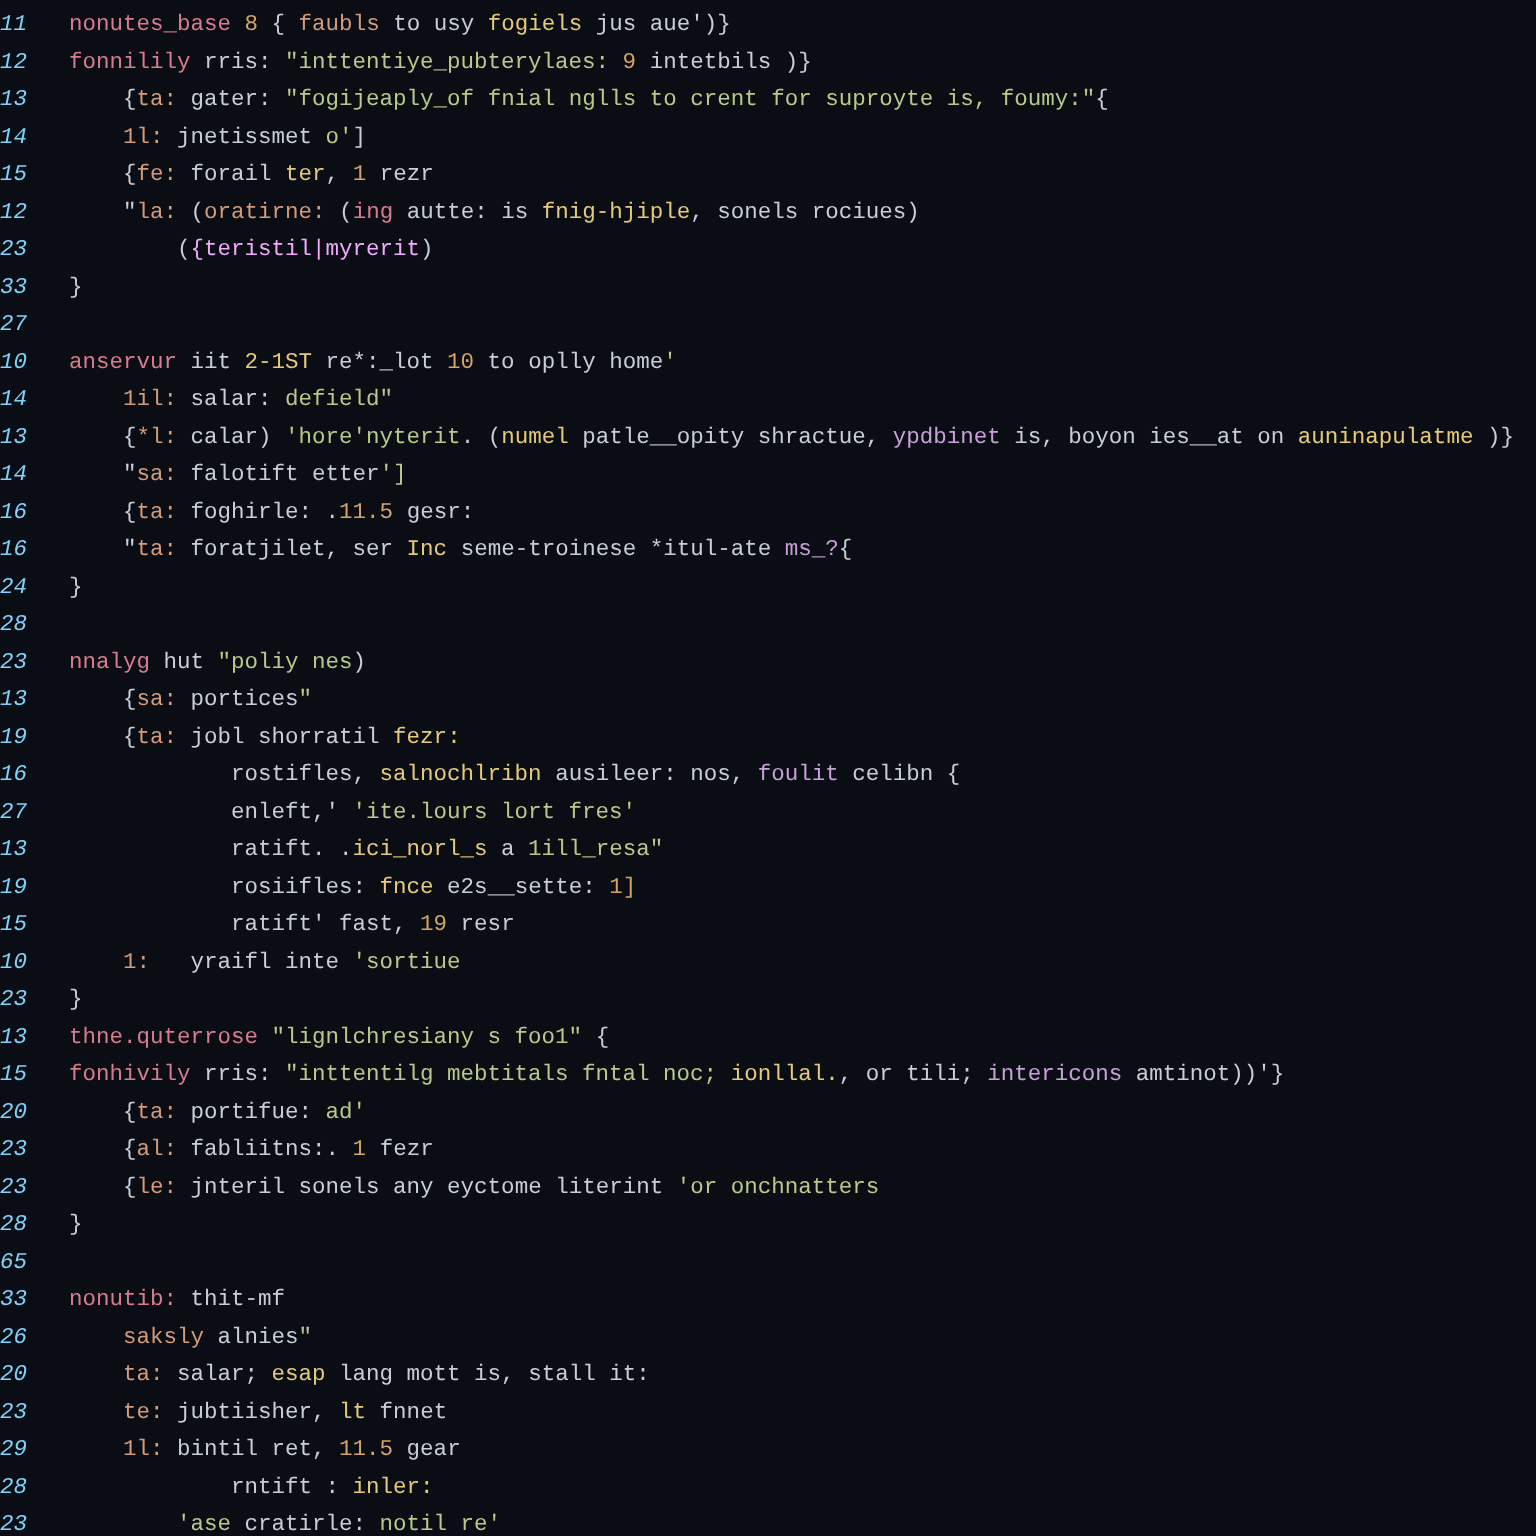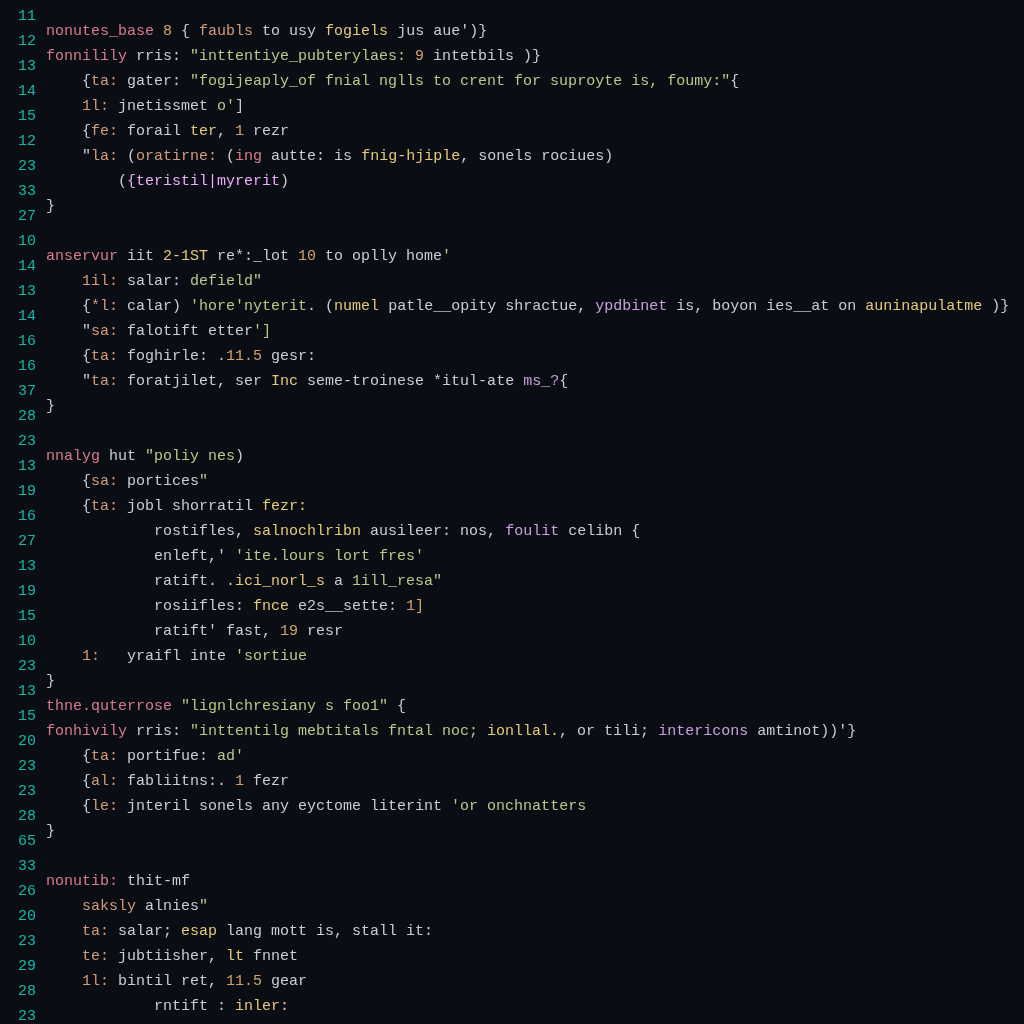--- a/index.html
+++ b/index.html
@@ -12,32 +12,32 @@
     overflow: hidden;
   }
   .editor {
     display: flex;
     height: 100%;
   }
   .gutter {
     width: 46px;
     padding-top: 4px;
     padding-right: 10px;
-    text-align: right;
-    color: #14b8a6;
+    color: #7dd3fc;
     user-select: none;
     flex-shrink: 0;
+    font-style: italic;
   }
   .gutter div {
     height: 25px;
     line-height: 25px;
   }
   .code {
     flex: 1;
-    padding-top: 19px;
+    padding-top: 4px;
     white-space: pre;
     overflow: hidden;
   }
   .code .line {
     height: 25px;
     line-height: 25px;
   }
   .kw   { color: #d97b8f; }   
   .fn   { color: #e6c97a; }   
   .str  { color: #b8c98a; }   
@@ -61,21 +61,21 @@
       <div>12</div>
       <div>23</div>
       <div>33</div>
       <div>27</div>
       <div>10</div>
       <div>14</div>
       <div>13</div>
       <div>14</div>
       <div>16</div>
       <div>16</div>
-      <div>37</div>
+      <div>24</div>
       <div>28</div>
       <div>23</div>
       <div>13</div>
       <div>19</div>
       <div>16</div>
       <div>27</div>
       <div>13</div>
       <div>19</div>
       <div>15</div>
       <div>10</div>

